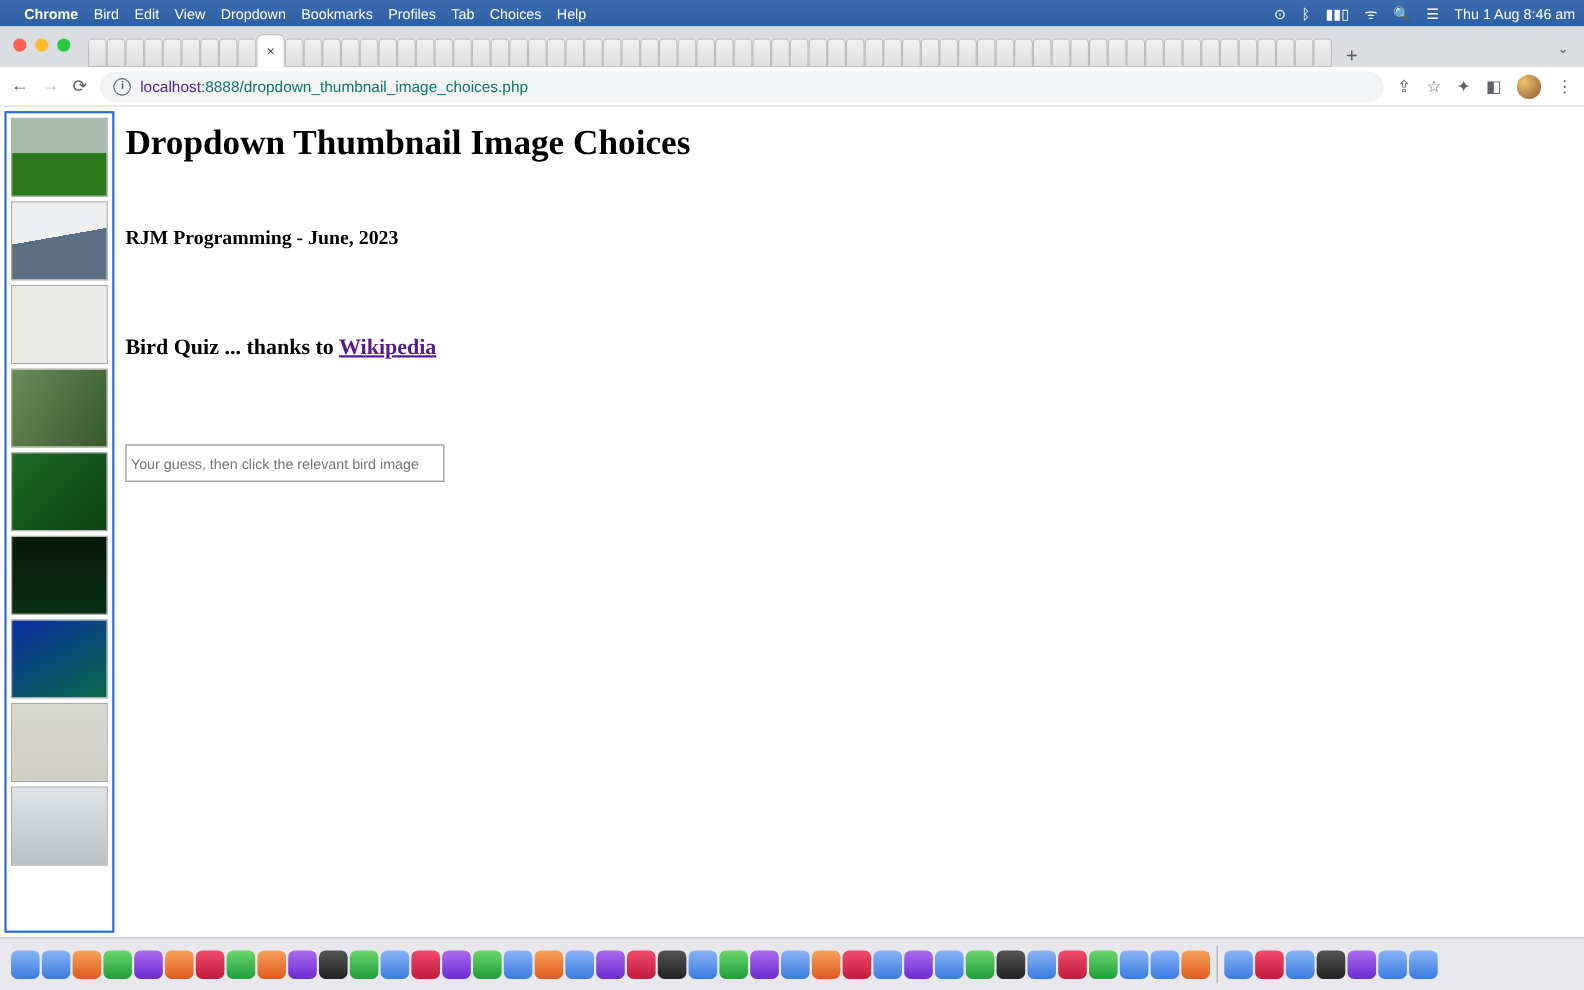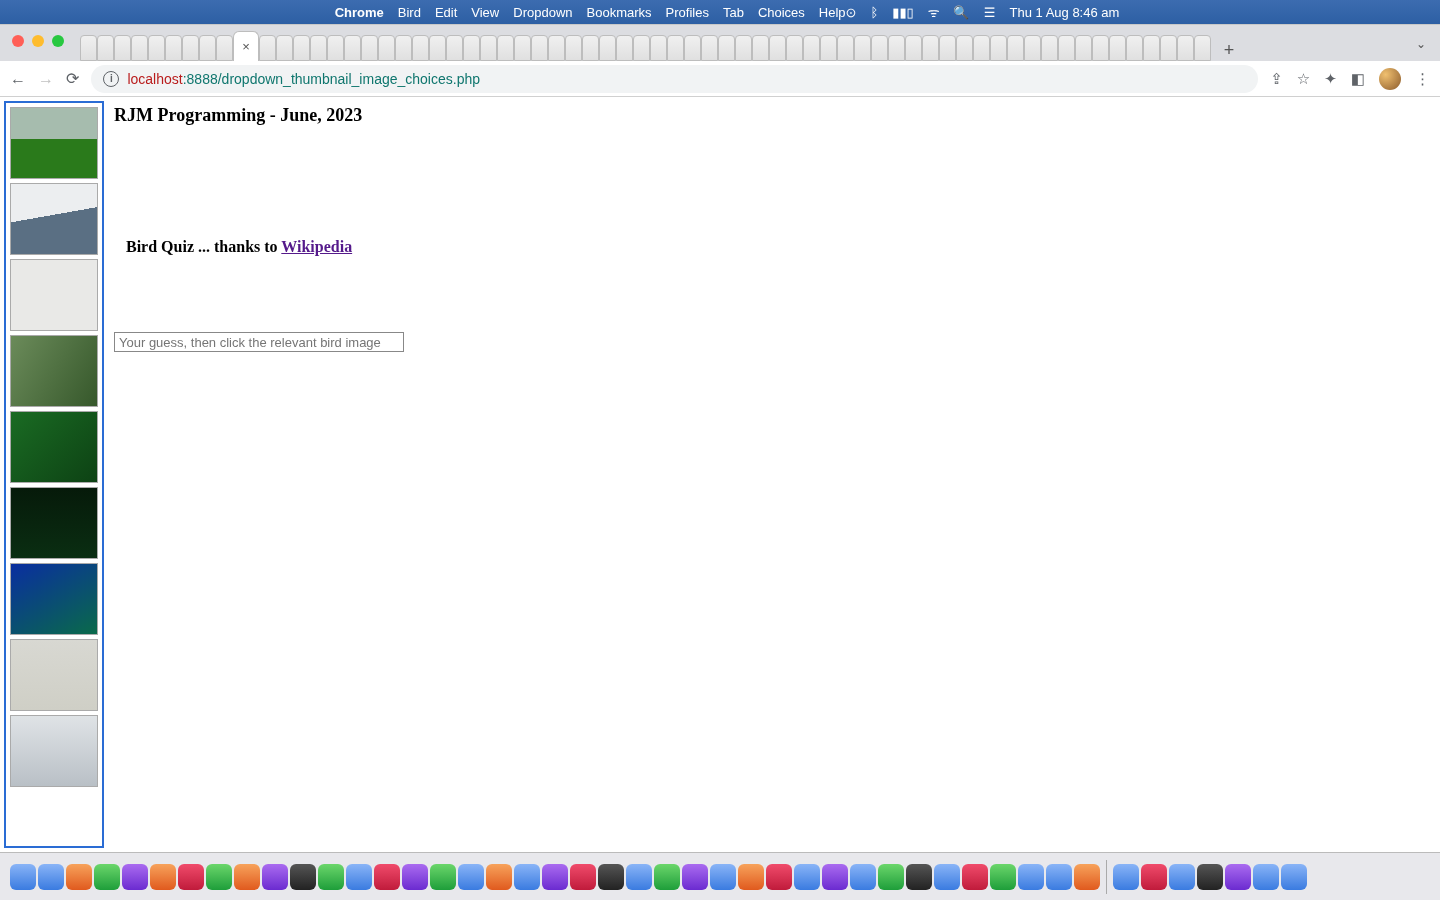--- a/index.html
+++ b/index.html
@@ -4,21 +4,21 @@
 <style>
   * { box-sizing: border-box; }
   html, body { margin:0; padding:0; font-family: -apple-system, "Helvetica Neue", Arial, sans-serif; }
   body { width:1440px; height:900px; overflow:hidden; background:#fff; }
 
   
   .menubar {
     display:flex; align-items:center; height:24px;
     background: linear-gradient(#3c6cb0,#2d5fa4);
     color:#fff; font-size:13px; padding:0 8px;
-    justify-content:center;
+    justify-content:space-between;
   }
   .menubar .left, .menubar .right { display:flex; align-items:center; gap:14px; }
   .menubar .left span, .menubar .right span { white-space:nowrap; }
   .menubar .apple { font-size:15px; }
   .menubar .appname { font-weight:600; }
   .menubar .right .glyph { font-size:13px; }
 
   
   .chrome {
     background:#e8e8ea; height:calc(100% - 24px - 48px);
@@ -51,21 +51,21 @@
   }
   .navbtn { font-size:16px; color:#5f6368; cursor:pointer; }
   .navbtn.disabled{ color:#c0c0c0; }
   .omnibox {
     flex:1; height:28px; background:#f1f3f4; border-radius:14px;
     display:flex; align-items:center; padding:0 12px; font-size:14px; color:#3c4043;
     gap:8px;
   }
   .omnibox .info { width:16px;height:16px;border:1.5px solid #5f6368;border-radius:50%;
     display:flex;align-items:center;justify-content:center;font-size:10px;font-weight:bold;color:#5f6368;}
-  .omnibox .host { color:#b91c1c; }
+  .omnibox .host { color:#4c1d95; }
   .omnibox .path { color:#0f766e; }
   .righticons { display:flex; align-items:center; gap:14px; font-size:15px; color:#5f6368; }
   .avatar { width:22px;height:22px;border-radius:50%;
     background:radial-gradient(circle at 30% 30%, #f0c070, #8b5a2b); }
 
   
   .viewport { flex:1; background:#fff; overflow:auto; display:flex; }
   .thumbcol {
     width:100px; border:2px solid #2a6cd4; margin:4px 6px 4px 4px;
     display:flex; flex-direction:column; gap:4px; padding:4px;
@@ -80,27 +80,27 @@
   .b2{background:linear-gradient(#e9e9e7,#e9e9e7);} 
   .b3{background:linear-gradient(120deg,#6b8b5a,#36582b);} 
   .b4{background:linear-gradient(135deg,#1a6b23,#0d4214);} 
   .b5{background:linear-gradient(#061a0a,#0a2e12);} 
   .b6{background:linear-gradient(150deg,#0a2ea0,#0a6a4a);} 
   .b7{background:linear-gradient(#d8d8d2,#cfcfc6);} 
   .b8{background:linear-gradient(#dfe3e6,#b9c0c6);} 
 
   .maincol { flex:1; padding:8px 4px; font-family: "Times New Roman", serif; }
   .maincol h1 { font-size:32px; font-weight:bold; margin:6px 0 58px 0; }
-  .maincol h3 { font-size:18px; font-weight:bold; margin:0 0 112px 0; }
-  .maincol h4 { font-size:16px; font-weight:bold; margin:0 0 76px 12px; }
+  .maincol h3 { font-size:18px; font-weight:bold; margin:0 0 78px 0; }
+  .maincol h4 { font-size:20px; font-weight:bold; margin:0 0 76px 0; }
   .maincol h4 a { color:#551a8b; text-decoration:underline; }
   .scoreline { font-size:16px; margin-bottom:70px; font-family:"Times New Roman",serif;}
   .guessbox {
     width:290px; height:20px; font-size:13px; border:1px solid #888;
-    padding:2px 4px; font-family:Arial, sans-serif; color:#777;
+    padding:16px 4px; font-family:Arial, sans-serif; color:#777;
   }
 
   
   .dock {
     height:48px; background:rgba(230,230,234,0.9);
     border-top:1px solid #bbb; display:flex; align-items:center;
     padding:0 10px; gap:2px; overflow:hidden;
   }
   .dockicon {
     width:26px; height:26px; border-radius:6px;
@@ -247,20 +247,21 @@
       <div class="thumb b1"></div>
       <div class="thumb b2"></div>
       <div class="thumb b3"></div>
       <div class="thumb b4"></div>
       <div class="thumb b5"></div>
       <div class="thumb b6"></div>
       <div class="thumb b7"></div>
       <div class="thumb b8"></div>
     </div>
     <div class="maincol">
+      <h1>Dropdown Thumbnail Image Choices</h1>
       <h3>RJM Programming - June, 2023</h3>
       <h4>
         <span>Bird Quiz ... thanks to </span><a href="#">Wikipedia</a>
       </h4>
       <input class="guessbox" type="text" placeholder="Your guess, then click the relevant bird image" style="">
     </div>
   </div>
 </div>
 
 <div class="dock" id="dock">

